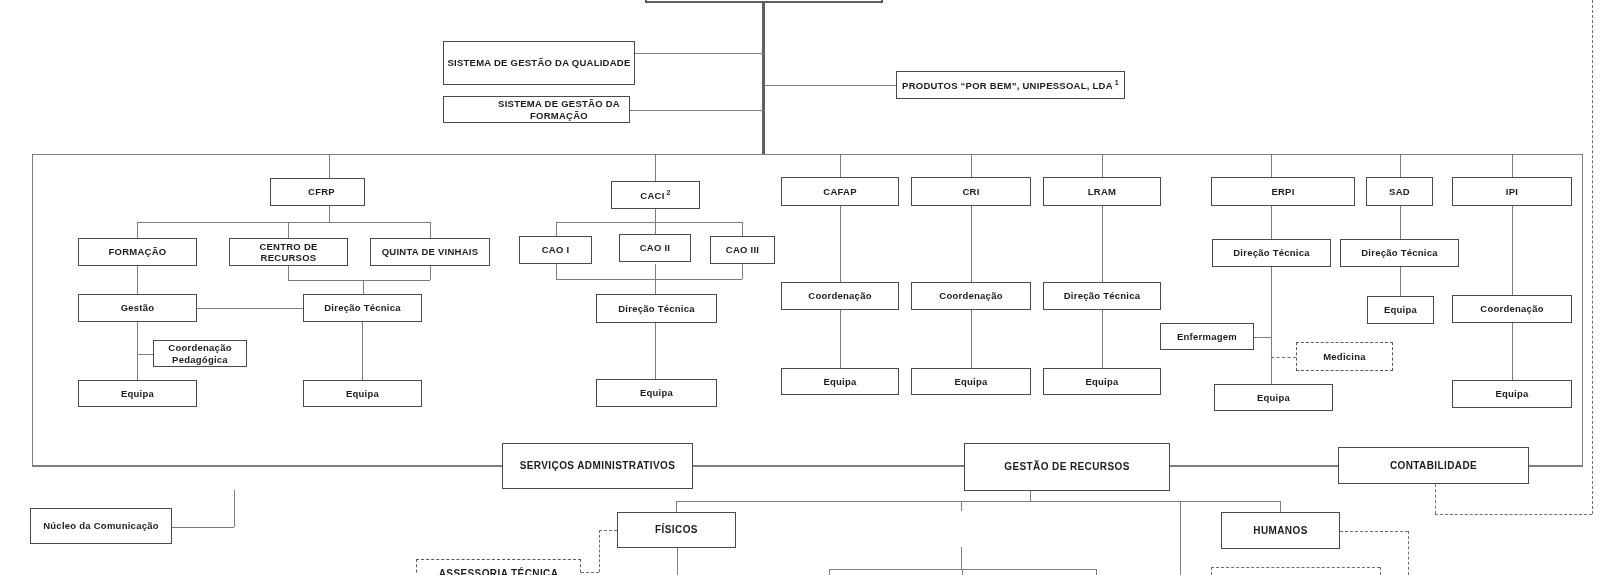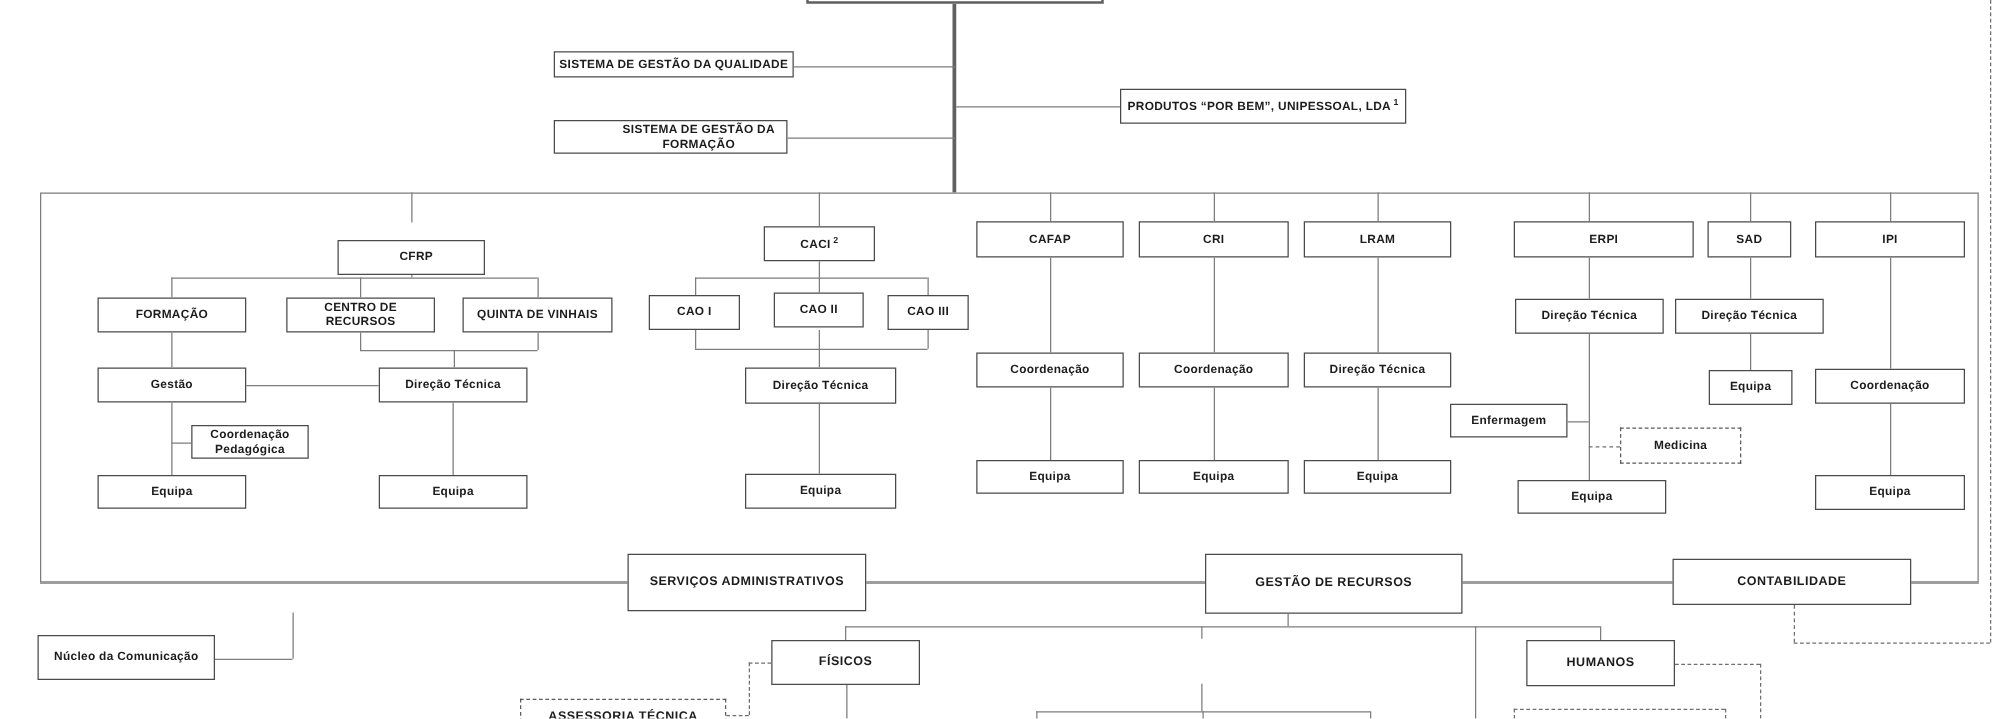--- a/index.html
+++ b/index.html
@@ -123,33 +123,33 @@
   <div class="hd" style="left:1211px;top:567px;width:169px;"></div>
   <div class="vd" style="left:1211px;top:567px;height:8px;"></div>
   <div class="vd" style="left:1380px;top:567px;height:8px;"></div>
 
   <div class="vd" style="left:1435px;top:484px;height:30px;"></div>
   <div class="hd" style="left:1435px;top:514px;width:157px;"></div>
   <div class="vd" style="left:1592px;top:0px;height:514px;"></div>
 
   <div class="box thick" style="left:645px;top:-38px;width:238px;height:41px;"></div>
 
-  <div class="box" style="left:443px;top:41px;width:192px;height:21px;">
+  <div class="box" style="left:443px;top:41px;width:192px;height:44px;">
     <span>SISTEMA DE GESTÃO DA QUALIDADE</span>
   </div>
 
   <div class="box" style="left:443px;top:96px;width:187px;height:27px;padding-left:48px;">
     <span>SISTEMA DE GESTÃO DA FORMAÇÃO</span>
   </div>
 
   <div class="box" style="left:896px;top:71px;width:229px;height:28px;">
     <span><span>PRODUTOS “POR BEM”, UNIPESSOAL, LDA</span><sup>1</sup></span>
   </div>
 
-  <div class="box" style="left:270px;top:192px;width:118px;height:28px;padding-left:11px;">
+  <div class="box" style="left:270px;top:178px;width:95px;height:28px;padding-left:11px;">
     <span>CFRP</span>
   </div>
   <div class="box" style="left:611px;top:181px;width:89px;height:28px;">
     <span><span>CACI</span><sup>2</sup></span>
   </div>
   <div class="box" style="left:781px;top:177px;width:118px;height:29px;">
     <span>CAFAP</span>
   </div>
   <div class="box" style="left:911px;top:177px;width:120px;height:29px;">
     <span>CRI</span>

